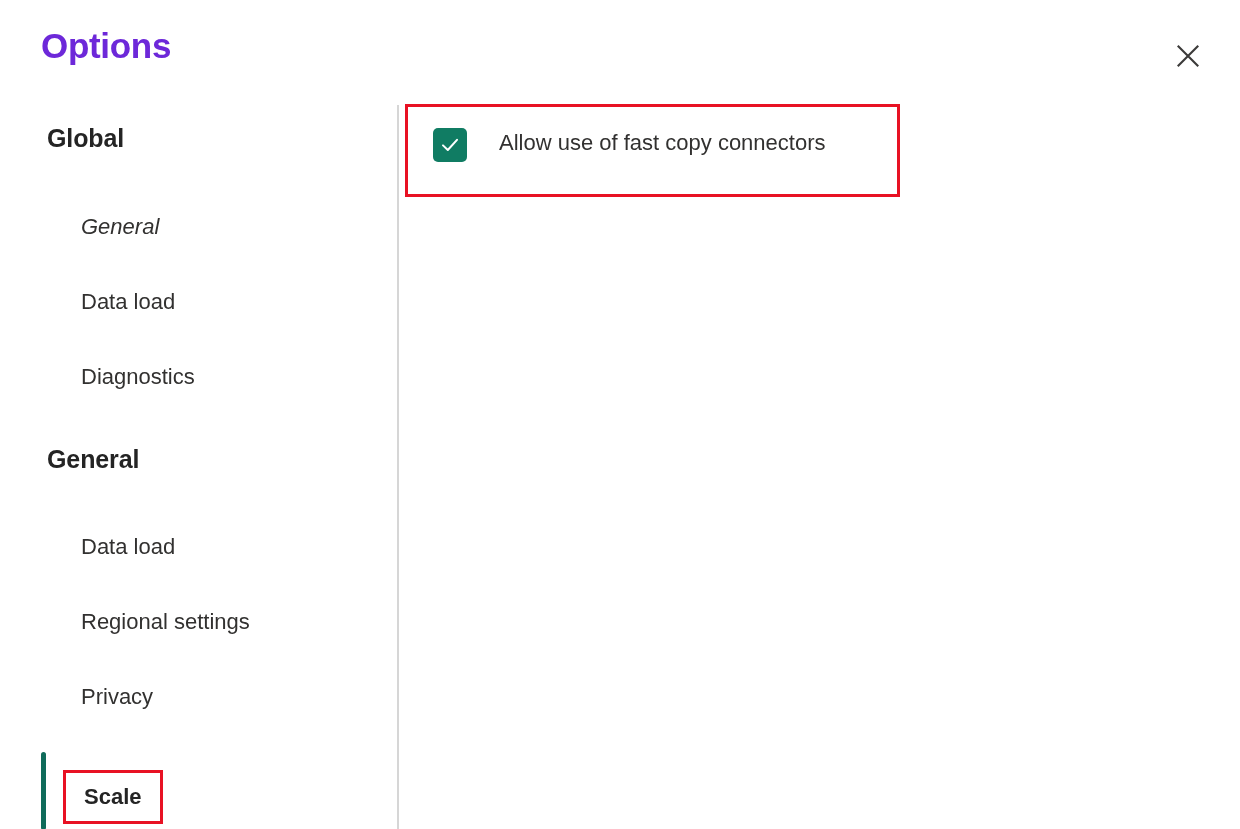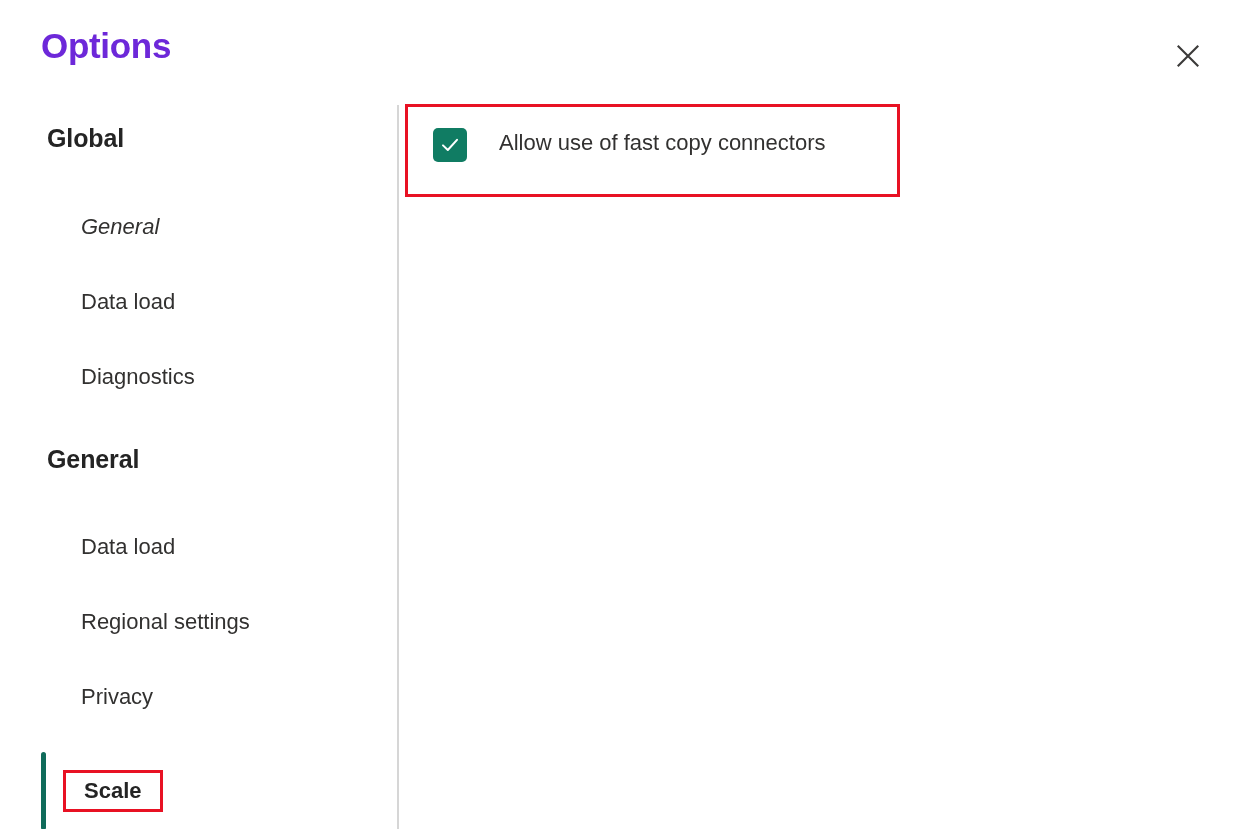--- a/index.html
+++ b/index.html
@@ -190,21 +190,21 @@
       <div class="nav-item" style="top: 425px;">
         <span class="nav-label">Data load</span>
       </div>
       <div class="nav-item" style="top: 500px;">
         <span class="nav-label">Regional settings</span>
       </div>
       <div class="nav-item" style="top: 575px; text-align: right;">
         <span class="nav-label">Privacy</span>
       </div>
       <div class="nav-accent-bar" style="top: 652px; height: 78px;"></div>
-      <div class="nav-item selected highlighted" style="top: 670px; height: 42px; left: 63px;">
+      <div class="nav-item selected highlighted" style="top: 670px; height: 54px; left: 63px;">
         <span class="nav-label">Scale</span>
       </div>
     </nav>
 
   <section class="content">
 
     <div class="setting-highlight"></div>
 
     <div class="checkbox-row">
       <span class="checkbox-box">

